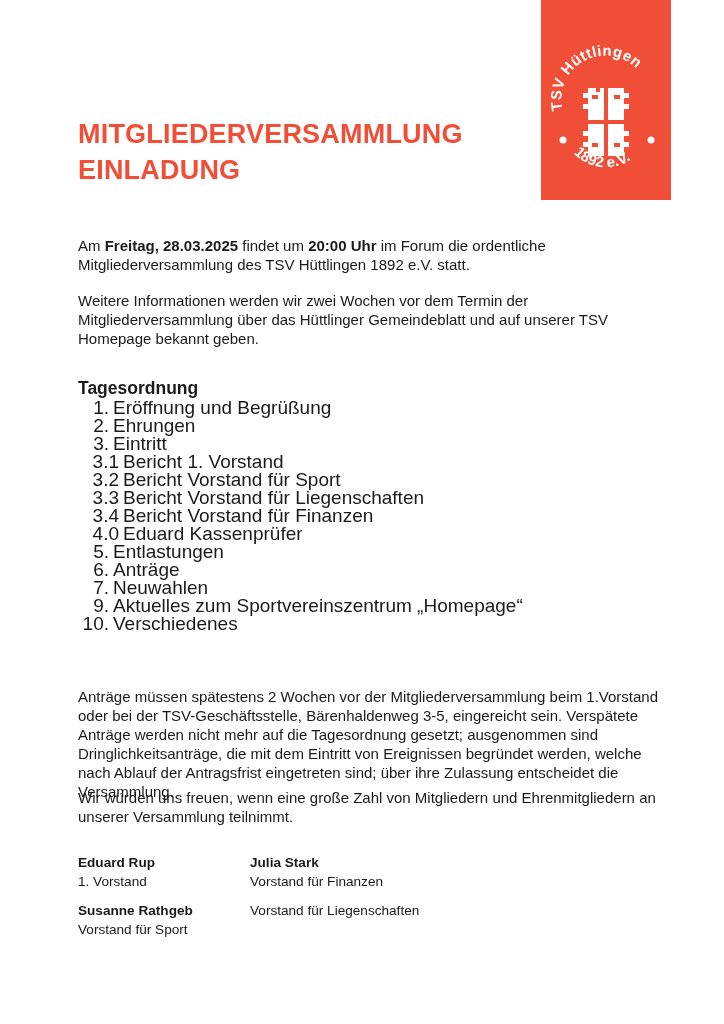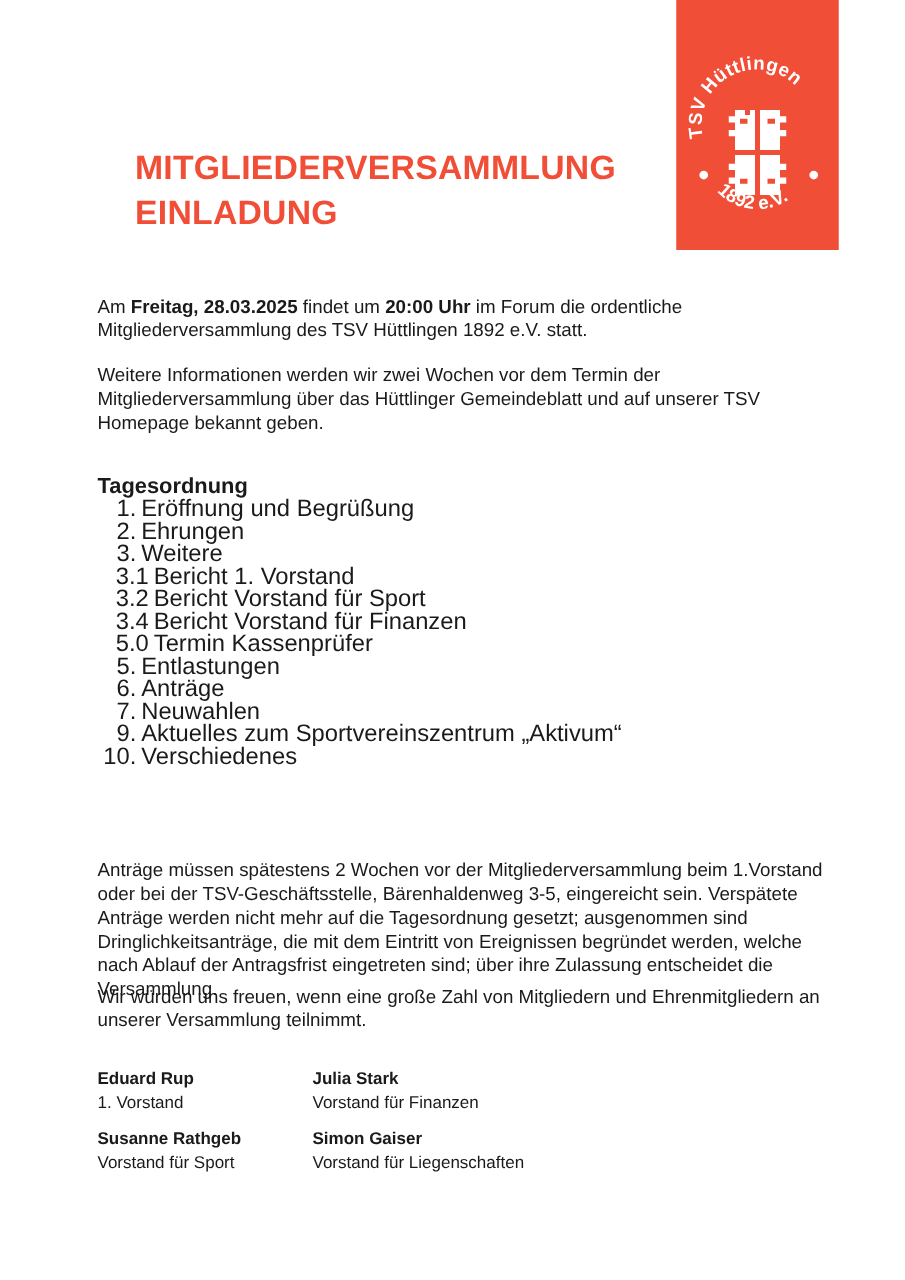--- a/index.html
+++ b/index.html
@@ -2,21 +2,21 @@
 <html style="--brand: #F04E37;"><head>
   <meta charset="utf-8">
   <style>
     html, body { margin:0; padding:0; }
     body { width:724px; height:1024px; background:#ffffff; position:relative; overflow:hidden;
       font-family:"Liberation Sans", sans-serif; color:#1a1a1a; }
     .logo-panel { position:absolute; left:541px; top:0; width:130px; height:200px; background:var(--brand); }
     .logo-panel svg { position:absolute; left:0; top:0; }
     .title { position:absolute; left:78px; top:116px; margin:0; font-weight:bold; font-size:27px; line-height:36px;
       color:var(--brand); letter-spacing:0.2px; }
-    .title span { display:block;margin-left:30px; }
+    .title span { display:block; }
     .para { position:absolute; left:78px; margin:0; font-size:15px; line-height:19px; color:#1a1a1a; }
     .p1 { top:236px; width:600px; }
     .p2 { top:291px; width:600px; }
     .h2 { position:absolute; left:78px; top:378px; margin:0; font-size:17.5px; font-weight:bold; color:#1a1a1a; }
     .agenda { position:absolute; left:78px; top:399px; list-style:none; margin:0; padding:0; font-size:19px; line-height:18px; }
     .agenda li { height:18px; white-space:nowrap; }
     .agenda .num { display:inline-block; width:35px; text-align:right; padding-right:4px; box-sizing:border-box; }
     .agenda li.sub .num { width:45px; text-align:right; }
     .p3 { top:687px; width:600px; }
     .p4 { top:788px; width:600px; }
@@ -75,44 +75,44 @@
 
 <p class="para p1"><span>Am </span><b>Freitag, 28.03.2025</b><span> findet um </span><b>20:00 Uhr</b><span> im Forum die ordentliche Mitgliederversammlung des TSV Hüttlingen 1892 e.V. statt.</span></p>
 
 <p class="para p2">Weitere Informationen werden wir zwei Wochen vor dem Termin der Mitgliederversammlung über das Hüttlinger Gemeindeblatt und auf unserer TSV Homepage bekannt geben.</p>
 
 <h2 class="h2">Tagesordnung</h2>
 
 <ol class="agenda" id="agenda-list">
     <li class=""><span class="num">1.</span><span>Eröffnung und Begrüßung</span></li>
     <li class=""><span class="num">2.</span><span>Ehrungen</span></li>
-    <li class=""><span class="num">3.</span><span>Weitere</span></li>
+    <li class=""><span class="num">3.</span><span>Eintritt</span></li>
     <li class="sub"><span class="num">3.1</span><span>Bericht 1. Vorstand</span></li>
     <li class="sub"><span class="num">3.2</span><span>Bericht Vorstand für Sport</span></li>
+    <li class="sub"><span class="num">3.3</span><span>Bericht Vorstand für Liegenschaften</span></li>
     <li class="sub"><span class="num">3.4</span><span>Bericht Vorstand für Finanzen</span></li>
-    <li class="sub"><span class="num">5.0</span><span>Termin Kassenprüfer</span></li>
+    <li class="sub"><span class="num">4.0</span><span>Eduard Kassenprüfer</span></li>
     <li class=""><span class="num">5.</span><span>Entlastungen</span></li>
     <li class=""><span class="num">6.</span><span>Anträge</span></li>
     <li class=""><span class="num">7.</span><span>Neuwahlen</span></li>
-    <li class=""><span class="num">9.</span><span>Aktuelles zum Sportvereinszentrum „Aktivum“</span></li>
+    <li class=""><span class="num">9.</span><span>Aktuelles zum Sportvereinszentrum „Homepage“</span></li>
     <li class=""><span class="num">10.</span><span>Verschiedenes</span></li>
   </ol>
 
 <p class="para p3">Anträge müssen spätestens 2 Wochen vor der Mitgliederversammlung beim 1.Vorstand oder bei der TSV-Geschäftsstelle, Bärenhaldenweg 3-5, eingereicht sein. Verspätete Anträge werden nicht mehr auf die Tagesordnung gesetzt; ausgenommen sind Dringlichkeitsanträge, die mit dem Eintritt von Ereignissen begründet werden, welche nach Ablauf der Antragsfrist eingetreten sind; über ihre Zulassung entscheidet die Versammlung.</p>
 
 <p class="para p4">Wir würden uns freuen, wenn eine große Zahl von Mitgliedern und Ehrenmitgliedern an unserer Versammlung teilnimmt.</p>
 
 <div class="sig" style="left:78px; top:853px;">
   <span class="name">Eduard Rup</span>
   <span class="role">1. Vorstand</span>
 </div>
 <div class="sig" style="left:250px; top:853px;">
   <span class="name">Julia Stark</span>
   <span class="role">Vorstand für Finanzen</span>
 </div>
 <div class="sig" style="left:78px; top:901px;">
   <span class="name">Susanne Rathgeb</span>
   <span class="role">Vorstand für Sport</span>
 </div>
 <div class="sig" style="left:250px; top:901px;">
-  <span class="name">Simon Gaiser</span>
   <span class="role">Vorstand für Liegenschaften</span>
 </div>
 
 </body></html>

